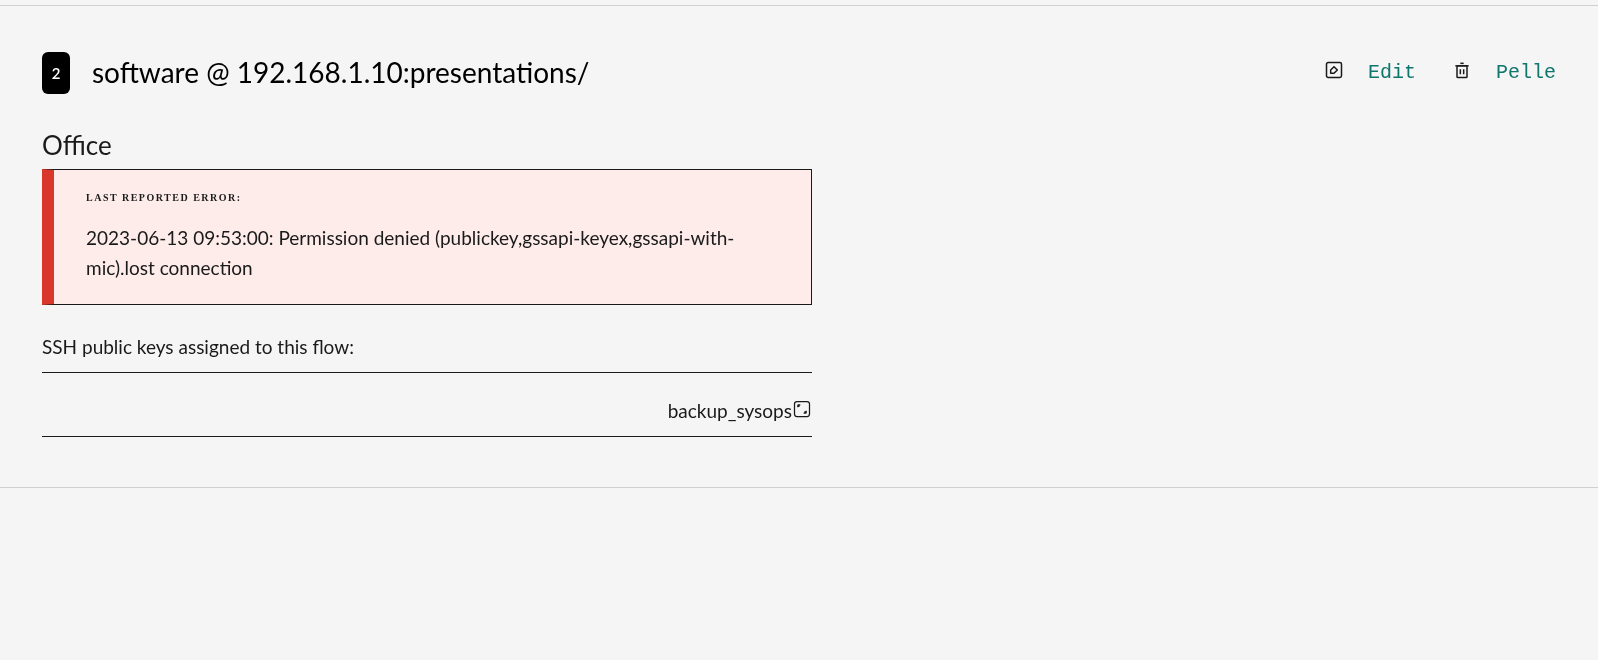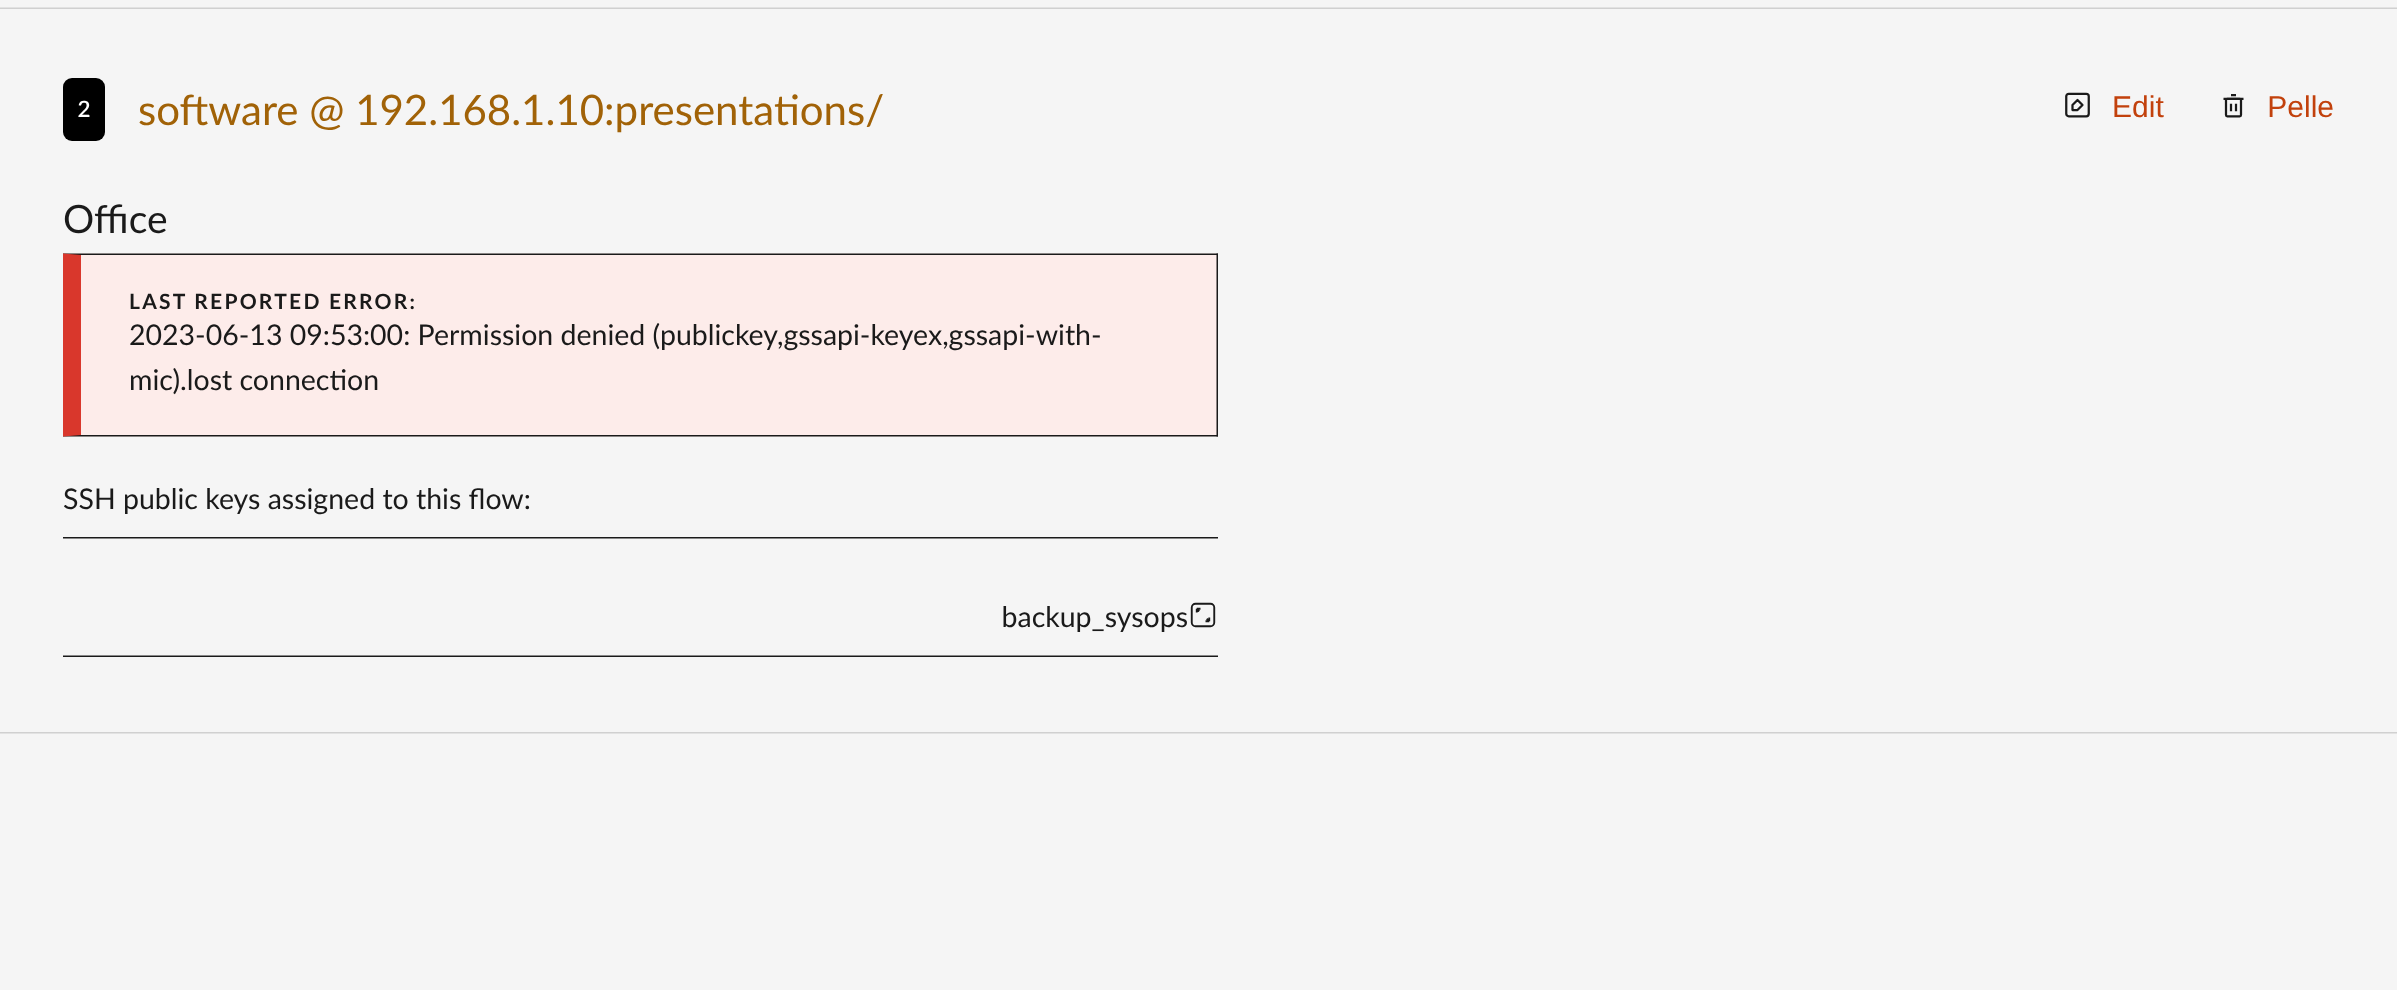--- a/index.html
+++ b/index.html
@@ -42,37 +42,37 @@
       height: 42px;
       border-radius: 6px;
       display: flex;
       align-items: center;
       justify-content: center;
     }
     .title {
       font-size: 28px;
       font-weight: 400;
       line-height: 1.9;
-      color: #a16207;
+      color: #000000;
     }
     .actions {
       display: flex;
       gap: 36px;
       align-items: center;
     }
     .action-btn {
       display: flex;
       align-items: center;
-      gap: 13px;
+      gap: 24px;
       font-size: 20px;
-      color: #c2410c;
+      color: #0f766e;
       cursor: pointer;
       background: none;
       border: none;
-      font-family: Liberation Sans, sans-serif;
+      font-family: Liberation Mono, monospace;
     }
     .action-btn svg {
       width: 20px;
       height: 20px;
       stroke: #1a1a1a;
       stroke-width: 1.8;
       fill: none;
     }
     .content {
       max-width: 770px;
@@ -83,33 +83,34 @@
       margin-bottom: 8px;
     }
     .error-box {
       border: 1px solid #1a1a1a;
       border-left: 12px solid #d9372c;
       background: #fdecea;
       padding: 22px 28px 22px 32px;
       margin-bottom: 30px;
     }
     .error-label {
-      font-size: 14px;
+      font-size: 10px;
       font-weight: 700;
       letter-spacing: 1.5px;
       text-transform: uppercase;
-      margin-bottom: 0;
+      margin-bottom: 20px;
+      font-family: Liberation Serif, serif;
     }
     .error-msg {
       font-size: 19px;
       line-height: 1.55;
     }
     .keys-label {
       font-size: 19px;
-      margin-bottom: 27px;
+      margin-bottom: 12px;
       border-bottom: 1px solid #1a1a1a;
       padding-bottom: 14px;
     }
     .key-row {
       display: flex;
       align-items: center;
       justify-content: flex-end;
       padding: 14px 0;
       border-bottom: 1px solid #1a1a1a;
       font-size: 19px;

